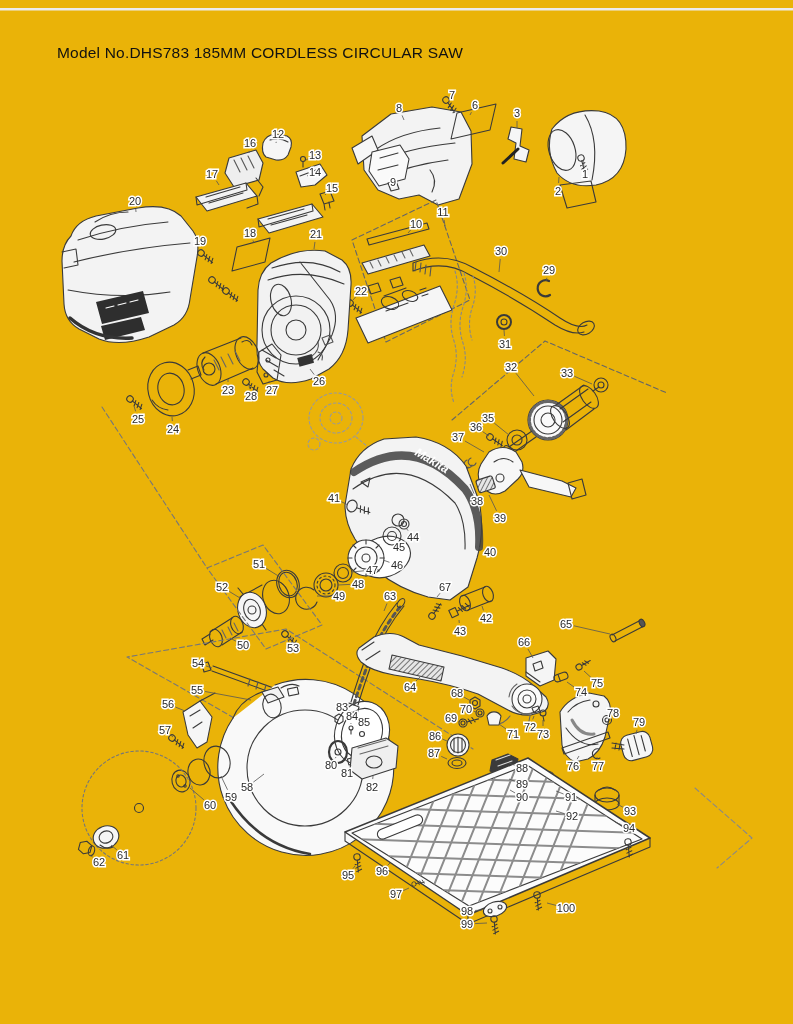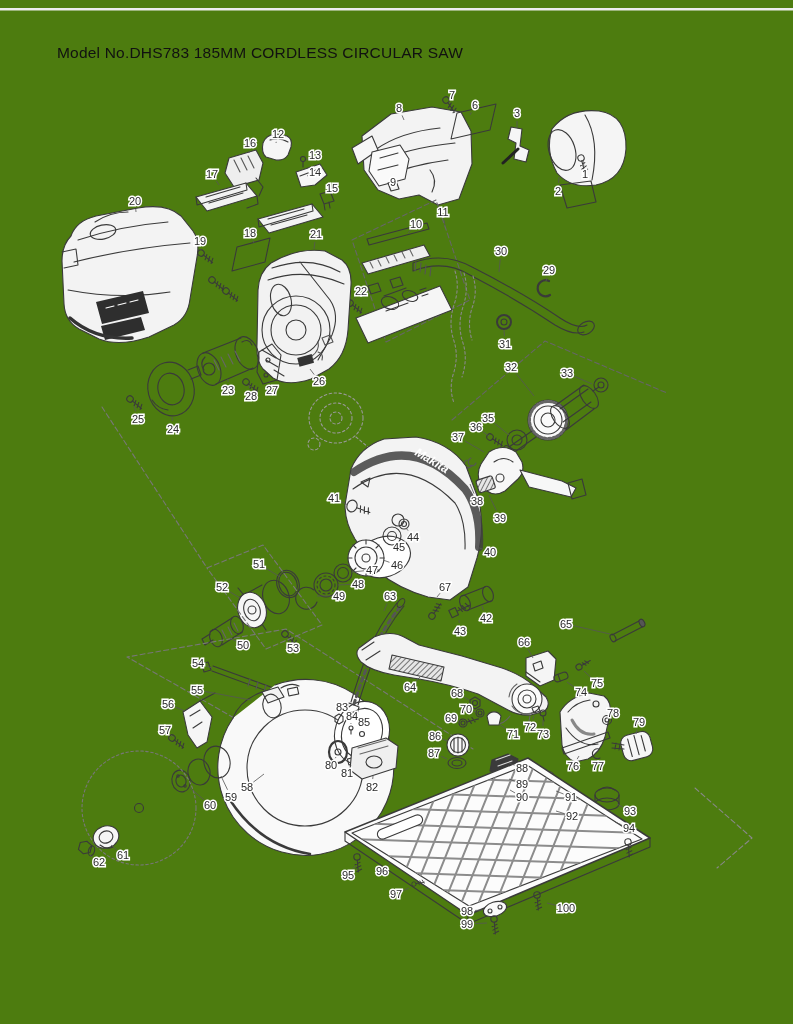--- a/index.html
+++ b/index.html
@@ -1,17 +1,17 @@
 <!DOCTYPE html>
 <html><head>
 <meta charset="utf-8">
 <style>
   html,body{margin:0;padding:0;background:#fff;}
   body{width:793px;height:1024px;overflow:hidden;position:relative;}
-  .page{position:absolute;inset:0;background:#4d7c0f;}
+  .page{position:absolute;inset:0;background:#eab308;}
   svg{display:block;}
   .title{font:500 15.5px "Liberation Sans",sans-serif;fill:#111;letter-spacing:.2px;}
   .logo{font:italic 700 12px "Liberation Sans",sans-serif;fill:#ffffff;text-anchor:middle;}
   .plabel{font:11px "Liberation Sans",sans-serif;fill:#2b2b2b;text-anchor:middle;dominant-baseline:central;paint-order:stroke;stroke:#fff;stroke-width:3px;}
   .leader{stroke:#555;stroke-width:.8;}
   .dash{stroke-dasharray:5,3;}
   .dash2{stroke-dasharray:2.5,2.5;}
 </style>
 </head>
 <body>

